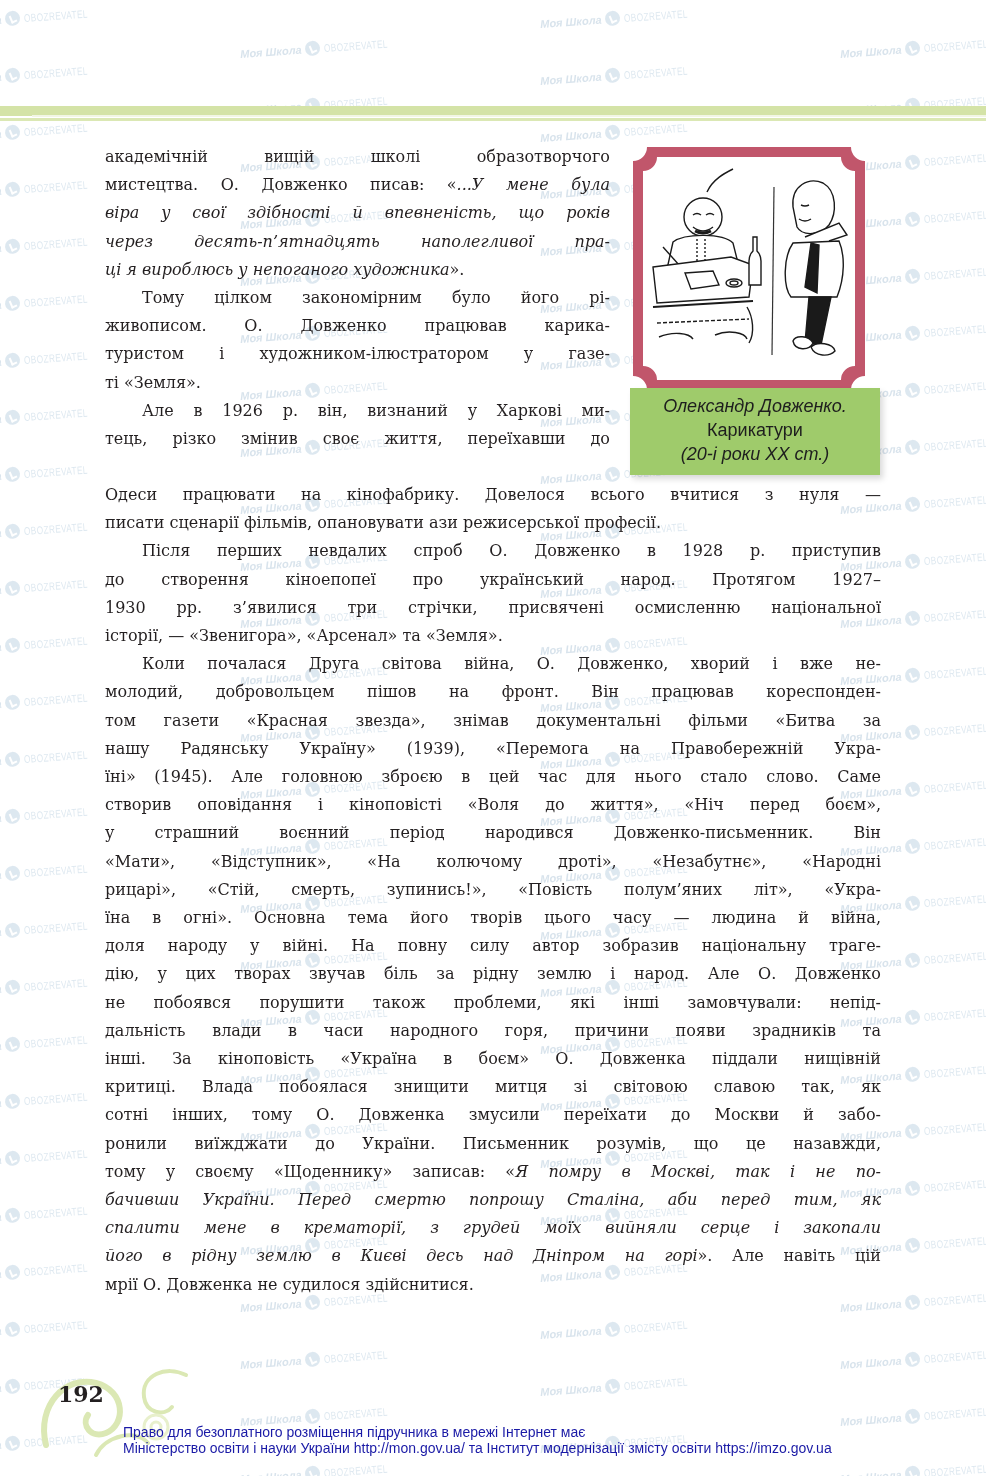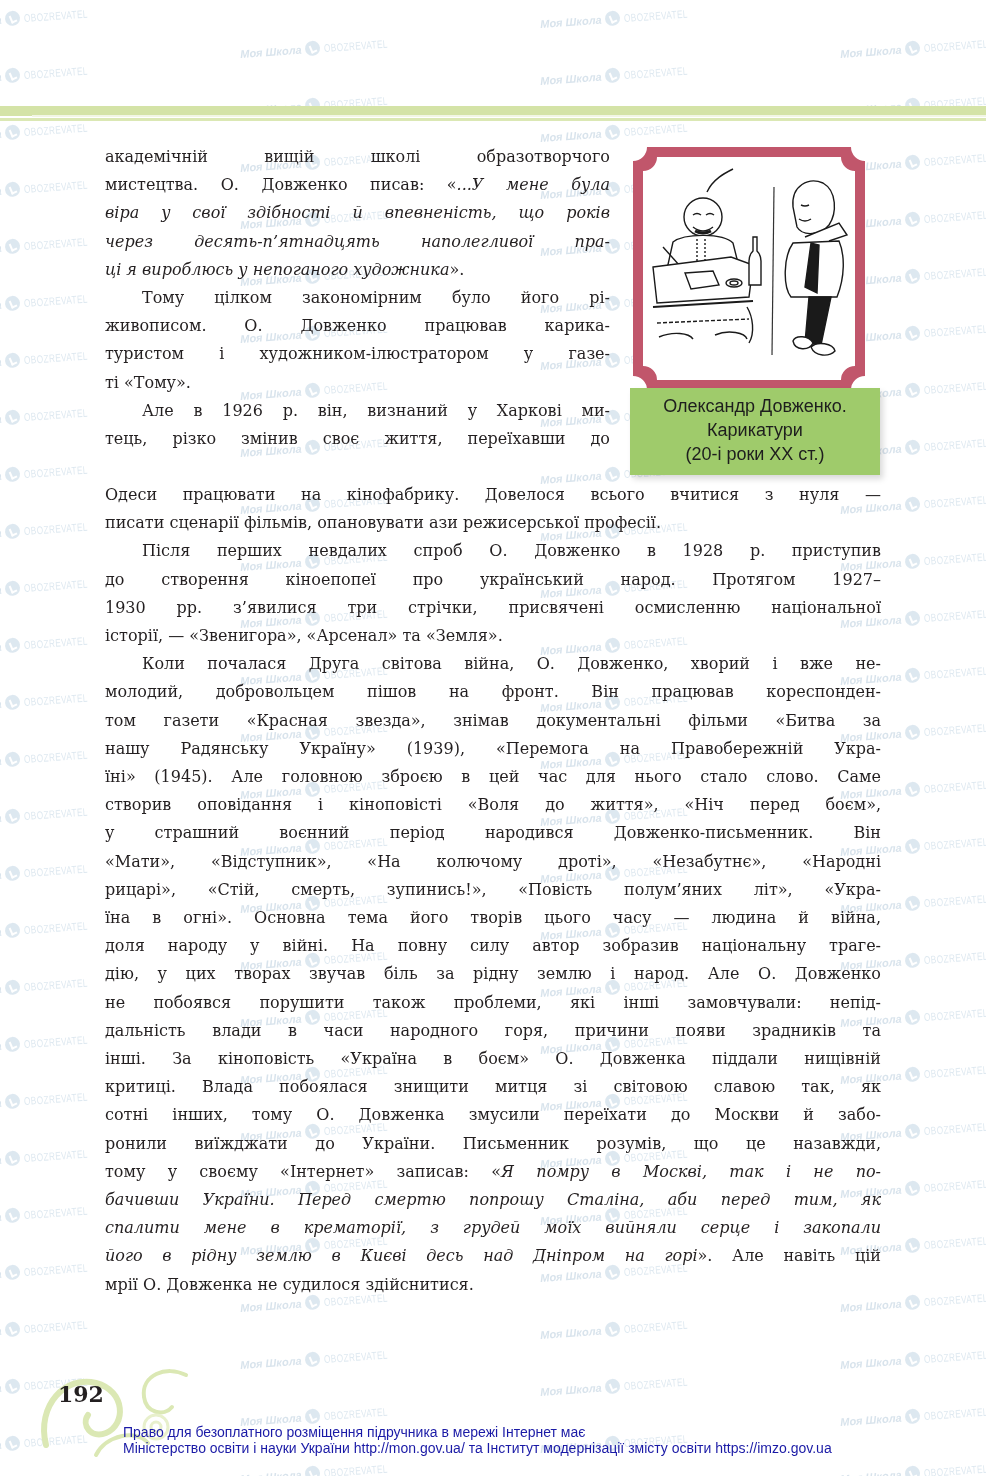--- a/index.html
+++ b/index.html
@@ -56,21 +56,21 @@
   .frame {
     position: absolute; left: 3px; top: 0; width: 232px; height: 243px;
   }
   .caption {
     position: absolute; left: 0; top: 241px; width: 250px; height: 87px;
     background: #9fcb6b; text-align: center;
     font-family: "Liberation Sans", sans-serif; font-size: 18px; line-height: 24px;
     color: #1e1e1e; padding-top: 6px; box-sizing: border-box;
     box-shadow: 3px 4px 6px rgba(0,0,0,0.15);
   }
-  .caption .it { display: block; }
+  .caption .it { font-style: italic; display: block; }
   .caption .up { display: block; }
 
   
   .page-ornament { position: absolute; left: 36px; top: 1355px; z-index: 1; }
   .page-number {
     position: absolute; left: 58px; top: 1381px; z-index: 2;
     font-family: "DejaVu Serif", serif; font-weight: bold; font-size: 22px; color: #231f20;
   }
   .footer-note {
     position: absolute; left: 123px; top: 1424px; z-index: 2;
@@ -611,21 +611,21 @@
 
 <div class="text-block narrow">
   <span class="line">академічній вищій школі образотворчого</span>
   <span class="line"><span>мистецтва. О. Довженко писав: «</span><em>...У мене була</em></span>
   <span class="line"><em>віра у свої здібності й впевненість, що років</em></span>
   <span class="line"><em>через десять-п’ятнадцять наполегливої пра-</em></span>
   <span class="line last"><em>ці я вироблюсь у непоганого художника</em><span>».</span></span>
   <span class="line ind">Тому цілком закономірним було його рі-</span>
   <span class="line">живописом. О. Довженко працював карика-</span>
   <span class="line">туристом і художником-ілюстратором у газе-</span>
-  <span class="line last">ті «Тому».</span>
+  <span class="line last">ті «Земля».</span>
   <span class="line ind">Але в 1926 р. він, визнаний у Харкові ми-</span>
   <span class="line">тець, різко змінив своє життя, переїхавши до</span>
 </div>
 
 <div class="figure">
   <svg class="frame" viewBox="0 0 232 243" width="232" height="243">
 
     <path d="M14,0 H218 A14,14 0 0 0 232,14 V229 A14,14 0 0 0 218,243 H14 A14,14 0 0 0 0,229 V14 A14,14 0 0 0 14,0 Z" fill="#c1566b"></path>
     <path d="M24,10 H208 A14,14 0 0 0 222,24 V219 A14,14 0 0 0 208,233 H24 A14,14 0 0 0 10,219 V24 A14,14 0 0 0 24,10 Z" fill="#ffffff"></path>
 
@@ -687,21 +687,21 @@
   <span class="line">рицарі», «Стій, смерть, зупинись!», «Повість полум’яних літ», «Укра-</span>
   <span class="line">їна в огні». Основна тема його творів цього часу — людина й війна,</span>
   <span class="line">доля народу у війні. На повну силу автор зобразив національну траге-</span>
   <span class="line">дію, у цих творах звучав біль за рідну землю і народ. Але О. Довженко</span>
   <span class="line">не побоявся порушити також проблеми, які інші замовчували: непід-</span>
   <span class="line">дальність влади в часи народного горя, причини появи зрадників та</span>
   <span class="line">інші. За кіноповість «Україна в боєм» О. Довженка піддали нищівній</span>
   <span class="line">критиці. Влада побоялася знищити митця зі світовою славою так, як</span>
   <span class="line">сотні інших, тому О. Довженка змусили переїхати до Москви й забо-</span>
   <span class="line">ронили виїжджати до України. Письменник розумів, що це назавжди,</span>
-  <span class="line"><span>тому у своєму «Інтернет» записав: «</span><em>Я помру в Москві, так і не по-</em></span>
+  <span class="line"><span>тому у своєму «Щоденнику» записав: «</span><em>Я помру в Москві, так і не по-</em></span>
   <span class="line"><em>бачивши України. Перед смертю попрошу Сталіна, аби перед тим, як</em></span>
   <span class="line"><em>спалити мене в крематорії, з грудей моїх вийняли серце і закопали</em></span>
   <span class="line"><em>його в рідну землю в Києві десь над Дніпром на горі</em><span>». Але навіть цій</span></span>
   <span class="line last">мрії О. Довженка не судилося здійснитися.</span>
 </div>
 
 <svg class="page-ornament" width="180" height="110" viewBox="0 0 180 110">
   <g fill="none" stroke="#dbe8b4" stroke-width="6" stroke-linecap="round">
     <path d="M10,90 C0,50 30,20 60,28 C90,36 90,70 70,78 C55,84 45,70 52,60"></path>
     <path d="M150,20 C130,10 105,20 108,42 C110,58 128,62 136,52" stroke-width="4"></path>

